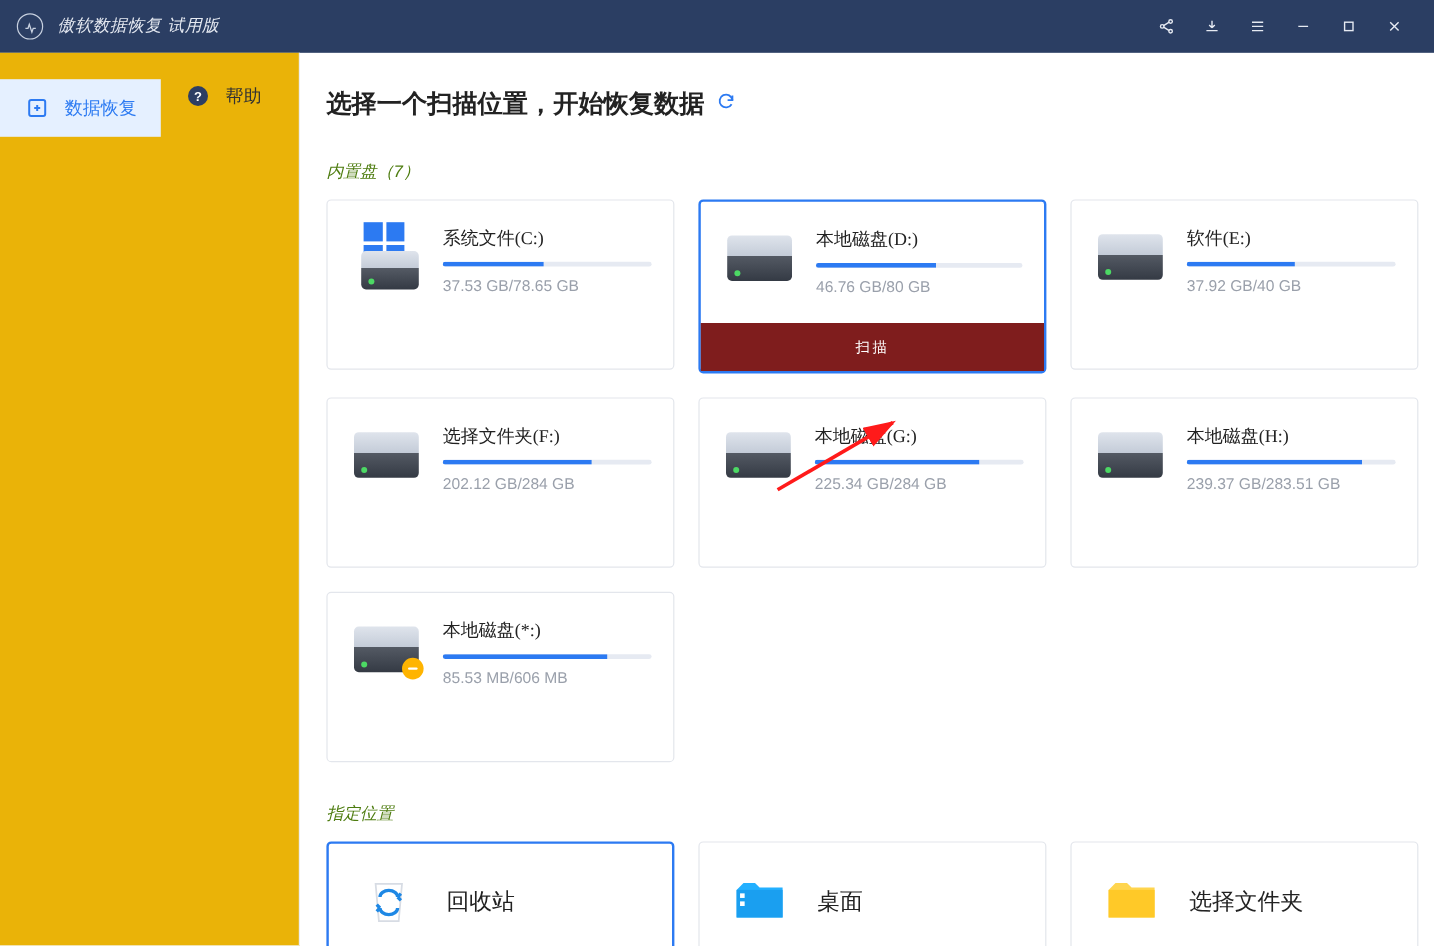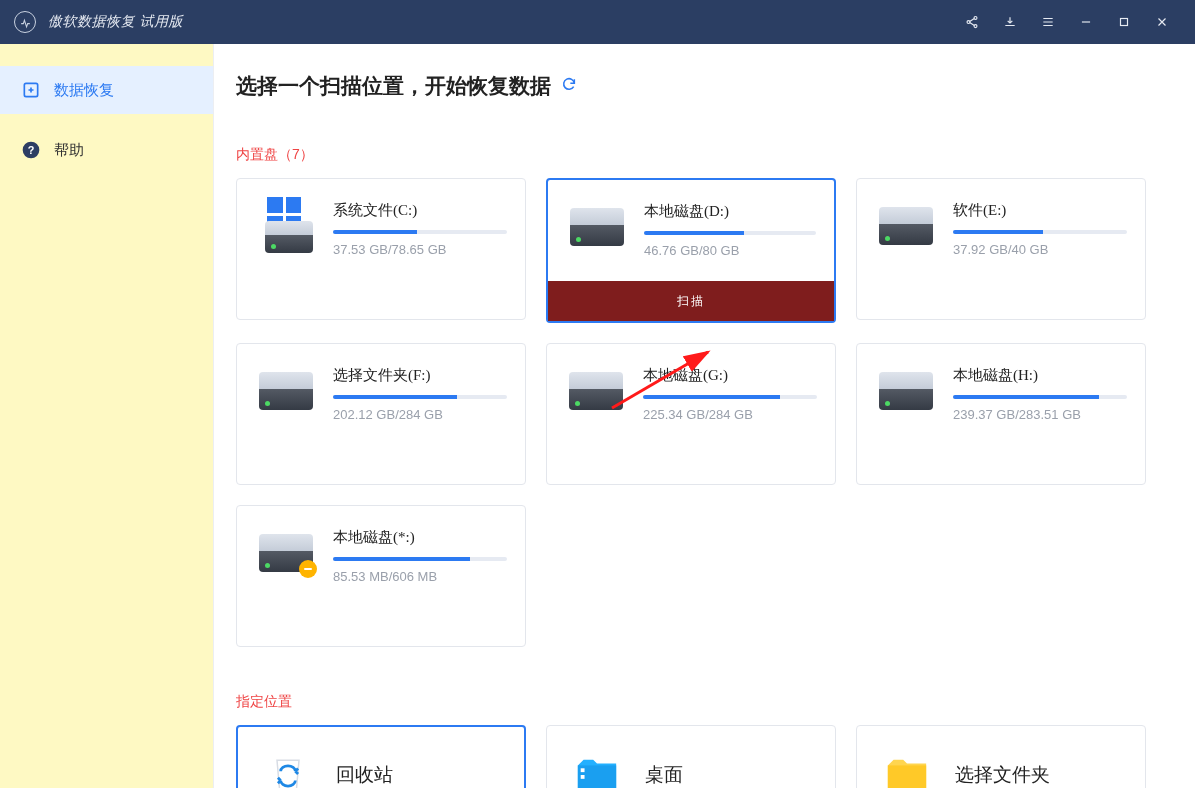--- a/index.html
+++ b/index.html
@@ -11,34 +11,34 @@
 .titlebar .app-logo svg { width: 13px; height: 13px; }
 .titlebar .app-title { font-size: 14px; letter-spacing: 0.5px; font-style: italic; }
 .titlebar .spacer { flex: 1; }
 .titlebar .win-btn { width: 38px; height: 44px; display: flex; align-items: center; justify-content: center; cursor: pointer; color: #e6eaf2; }
 .titlebar .win-btn svg { width: 14px; height: 14px; }
 
 
 .layout { display: flex; height: calc(100% - 44px); }
 
 
-.sidebar { width: 214px; background: #fef9c3; display: flex; flex-direction: column; border-right: 1px solid #eceef2; }
+.sidebar { width: 250px; background: #eab308; display: flex; border-right: 1px solid #eceef2; }
 .side-item { height: 48px; display: flex; align-items: center; padding: 0 20px; font-size: 15px; color: #333; cursor: pointer; margin-top: 22px; }
 .side-item.active { background: #e5f0ff; color: #2c7af2; }
 .side-item .side-icon { width: 22px; height: 22px; margin-right: 12px; display: flex; align-items: center; justify-content: center; }
 .side-item.help { margin-top: 12px; }
 .sidebar .flex-grow { flex: 1; }
 .activate-btn { margin: 0 20px 24px 20px; height: 40px; background: linear-gradient(90deg,#ff7a2d,#ff5722); border-radius: 4px; display: flex; align-items: center; justify-content: center; color: #fff; font-size: 14px; cursor: pointer; gap: 8px; }
 .activate-btn svg { width: 14px; height: 14px; }
 
 
 .main { flex: 1; background: #fff; padding: 28px 22px 0 22px; overflow-y: auto; position: relative; }
 .page-title { font-size: 21px; font-weight: 600; color: #222; display: flex; align-items: center; gap: 10px; }
 .page-title .refresh { color: #2c7af2; font-size: 16px; cursor: pointer; }
-.section-label { font-size: 14px; color: #ef4444; margin-top: 46px; margin-bottom: 14px; }
+.section-label { font-size: 14px; color: #4d7c0f; margin-top: 34px; margin-bottom: 14px; font-style: italic; }
 
 
 .grid { display: grid; grid-template-columns: repeat(3, 290px); gap: 20px; }
 .card { border: 1px solid #e3e6ec; border-radius: 4px; background: #fff; cursor: pointer; height: 142px; display: flex; flex-direction: column; }
 .card.selected { border: 2px solid #2c7af2; gap: 23px; }
 .card-body { flex: 1; display: flex; align-items: flex-start; padding: 22px 18px 0 22px; gap: 20px; }
 .drive-icon { width: 54px; height: 38px; margin-top: 6px; position: relative; flex-shrink: 0; }
 .drive-icon .base { position:absolute; inset:0; background: linear-gradient(180deg,#dfe4ec 0%, #c4ccd8 45%, #545a64 45%, #343a44 100%); border-radius: 4px; }
 .drive-icon .led { position:absolute; bottom:4px; left:6px; width:5px; height:5px; background:#4cd964; border-radius:50%; }
 .drive-icon .badge { position:absolute; right:-4px; bottom:-6px; width:18px; height:18px; border-radius:50%; background:#ffb400; display:flex; align-items:center; justify-content:center; }

